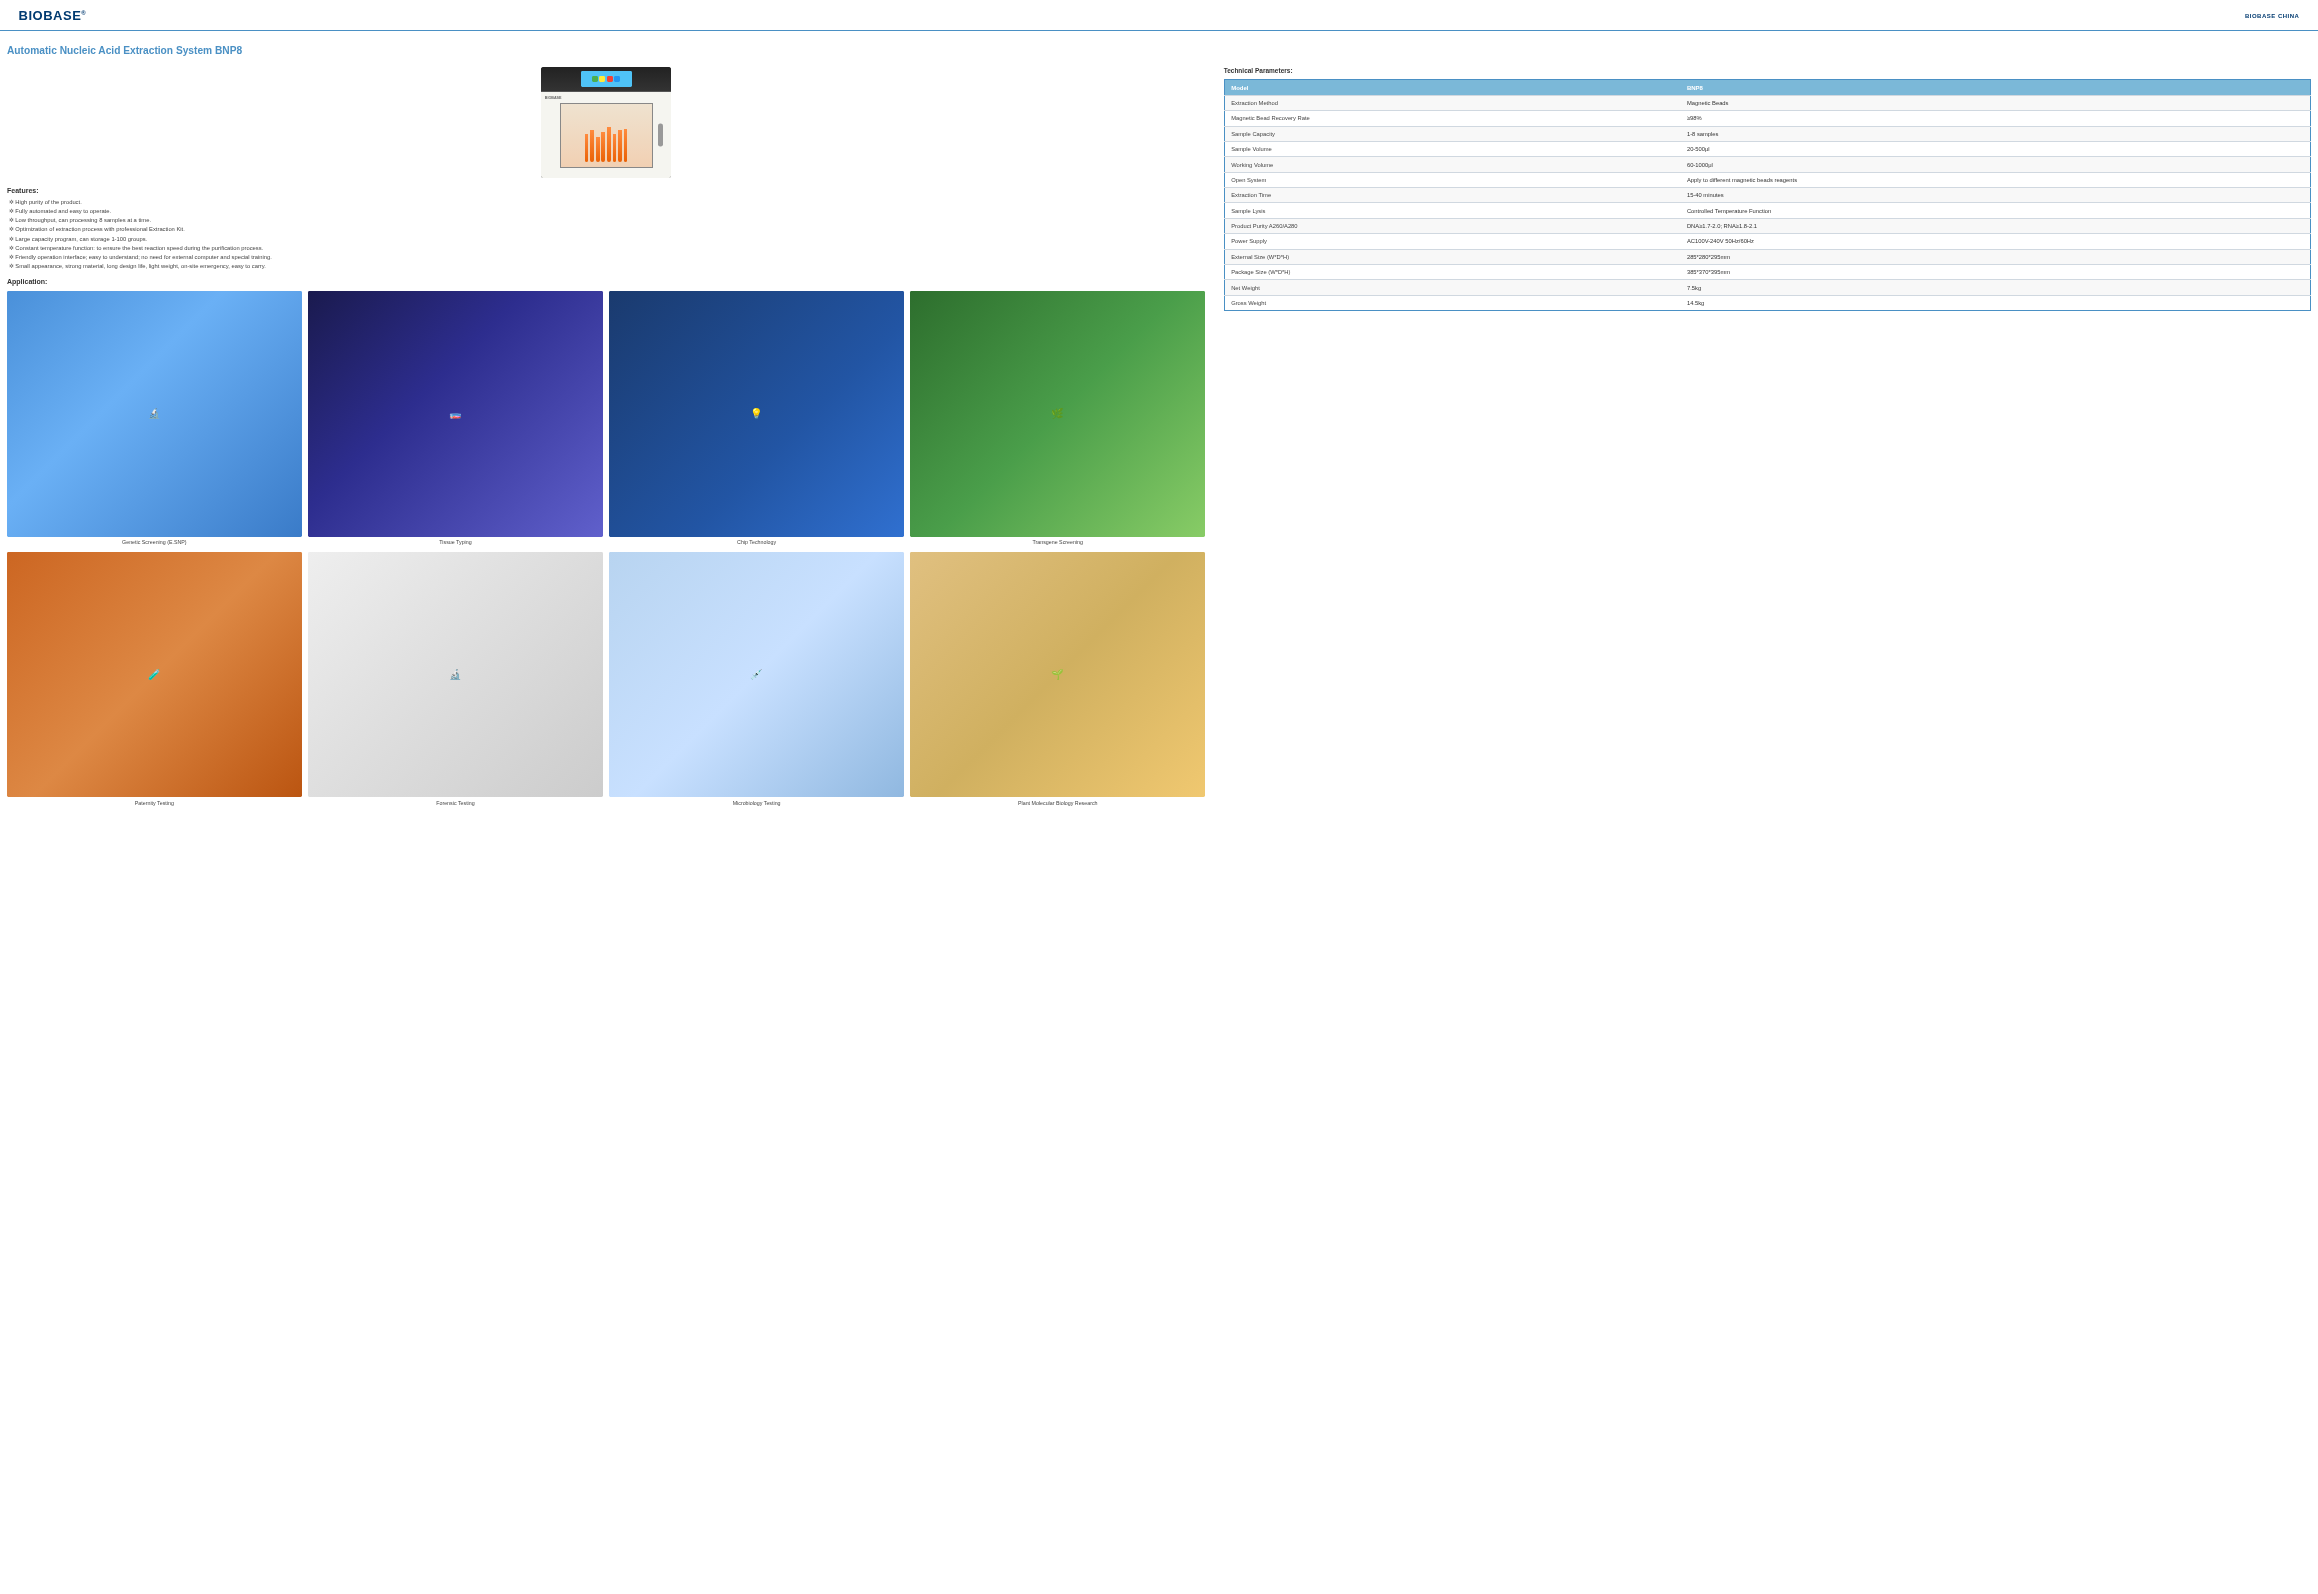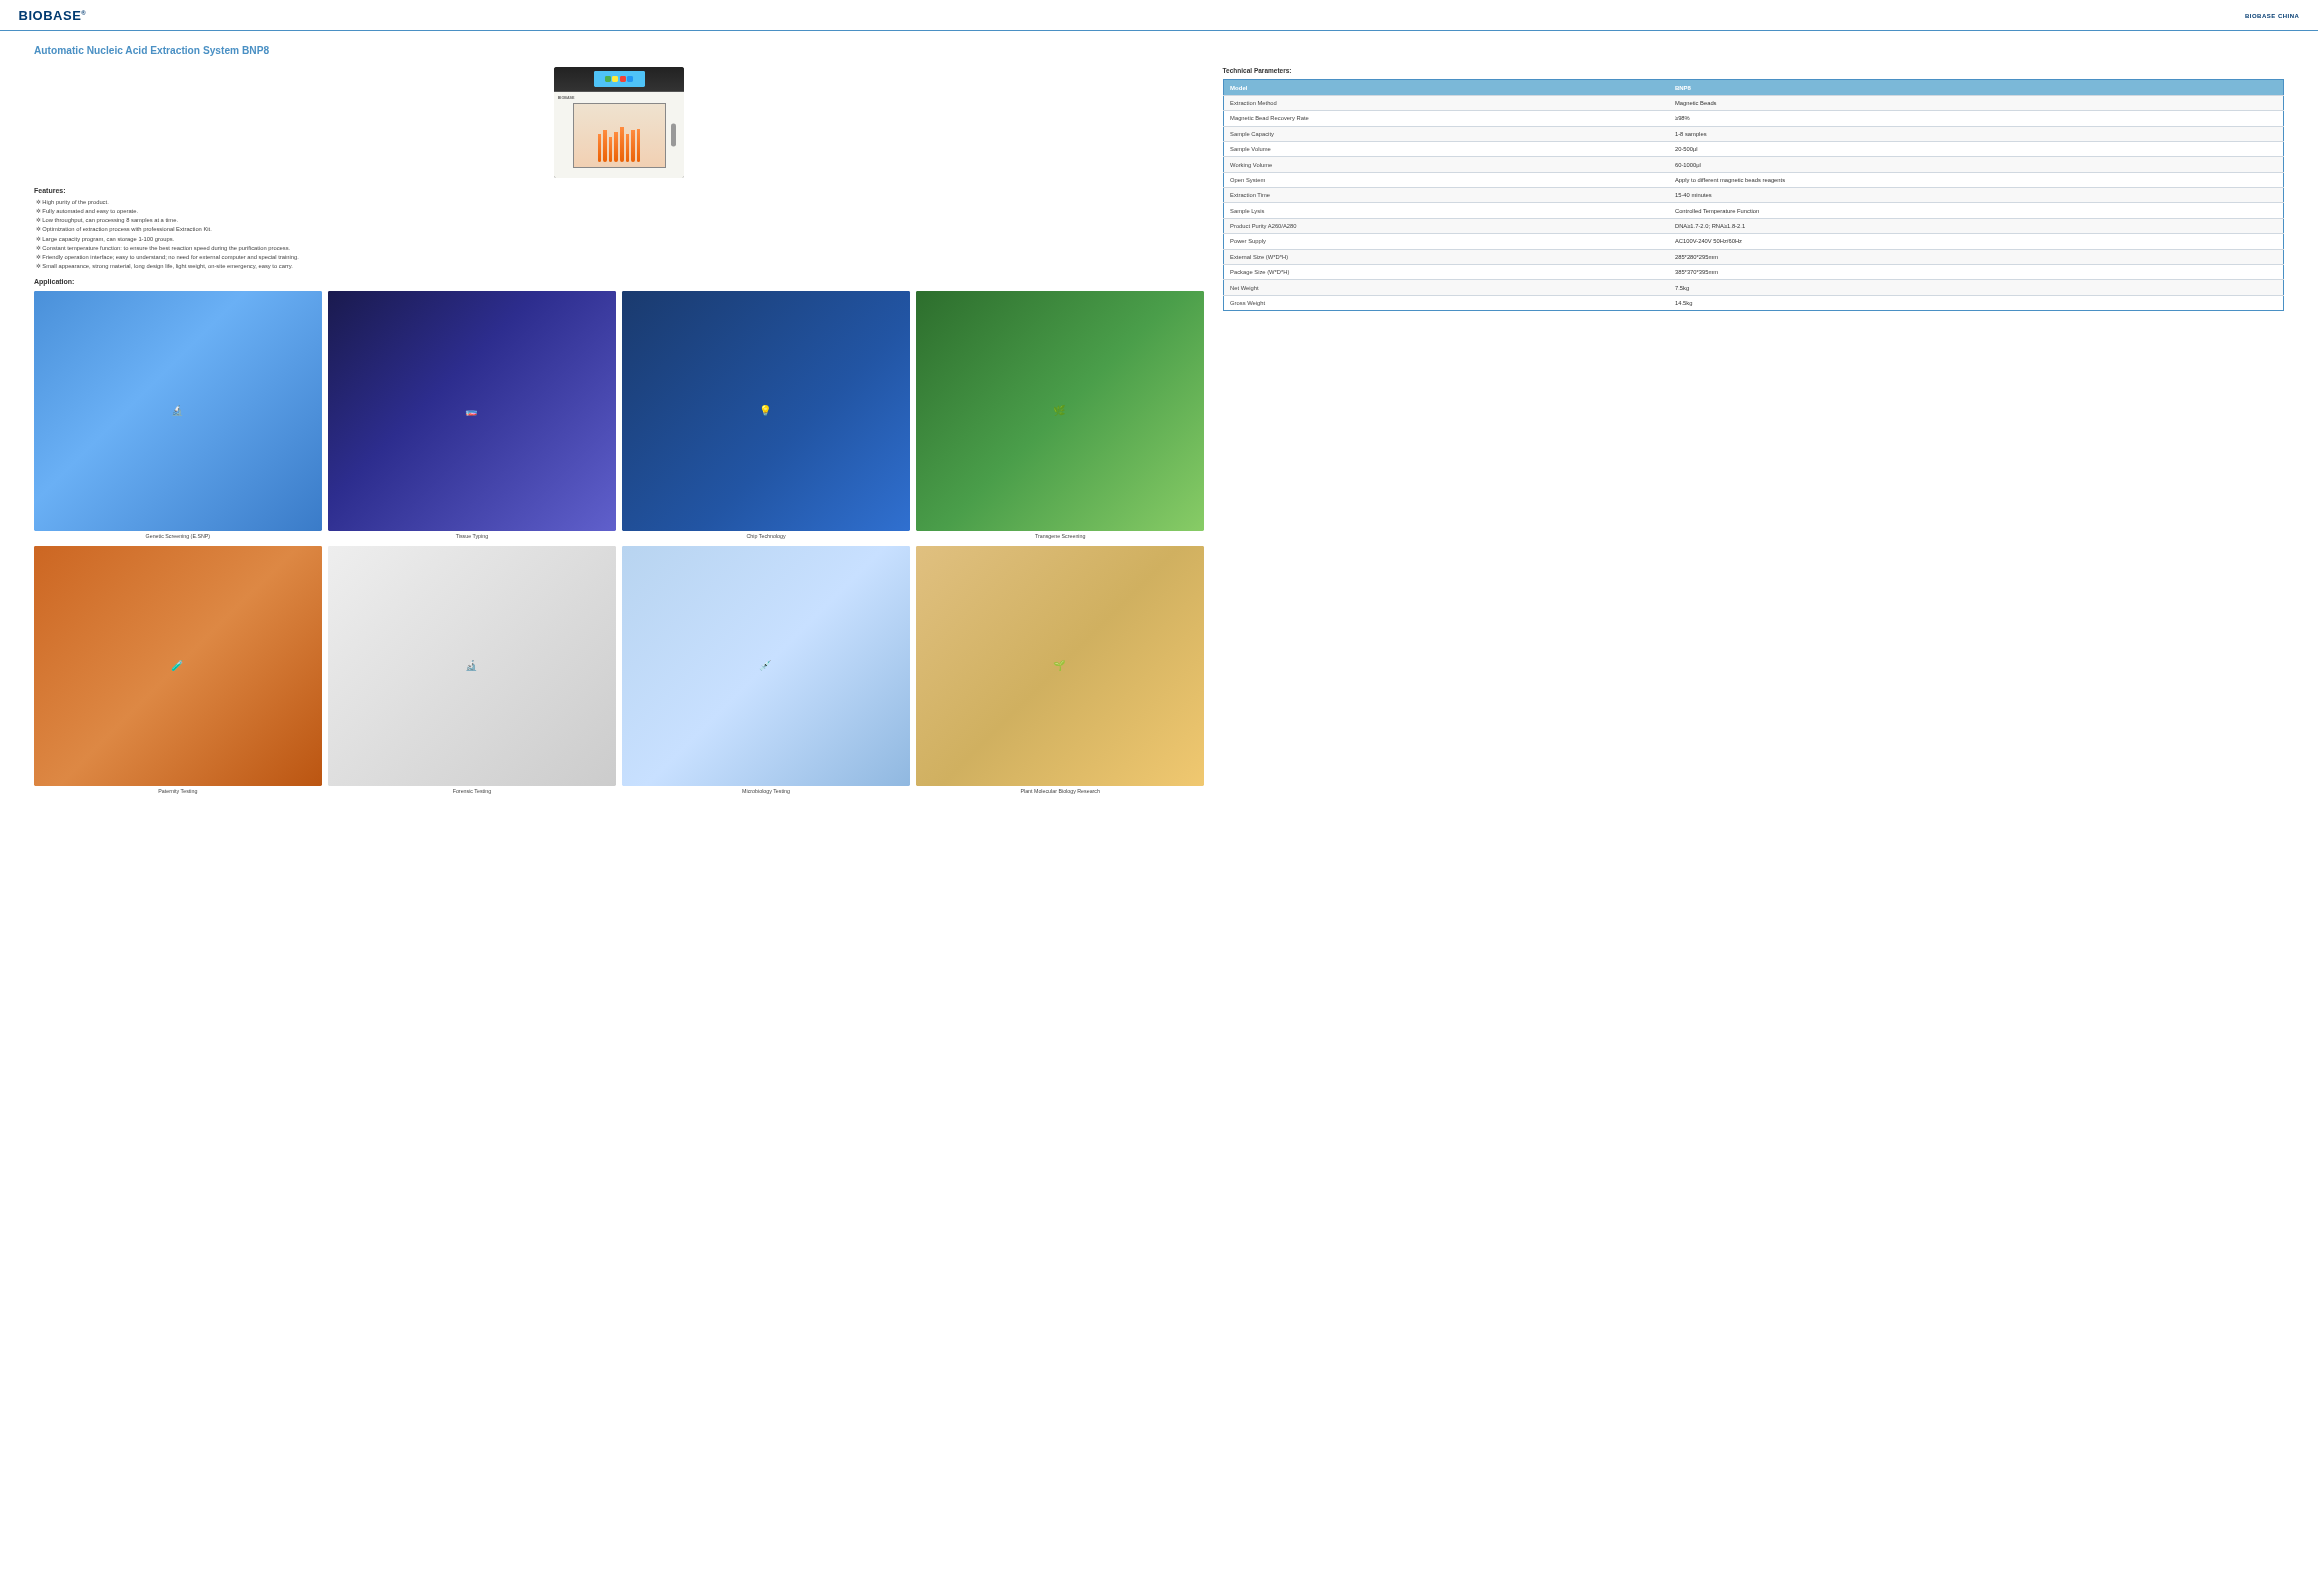--- a/index.html
+++ b/index.html
@@ -28,21 +28,21 @@
       vertical-align: super;
     }
     .header-right {
       font-size: 6px;
       font-weight: bold;
       color: #003a70;
       letter-spacing: 0.5px;
     }
     
     .main {
-      padding: 14px 34px;
+      padding: 14px 7px;
     }
     .page-title {
       font-size: 10.2px;
       font-weight: bold;
       color: #4a90c4;
       margin-bottom: 11px;
     }
     
     .two-col {
       display: flex;

